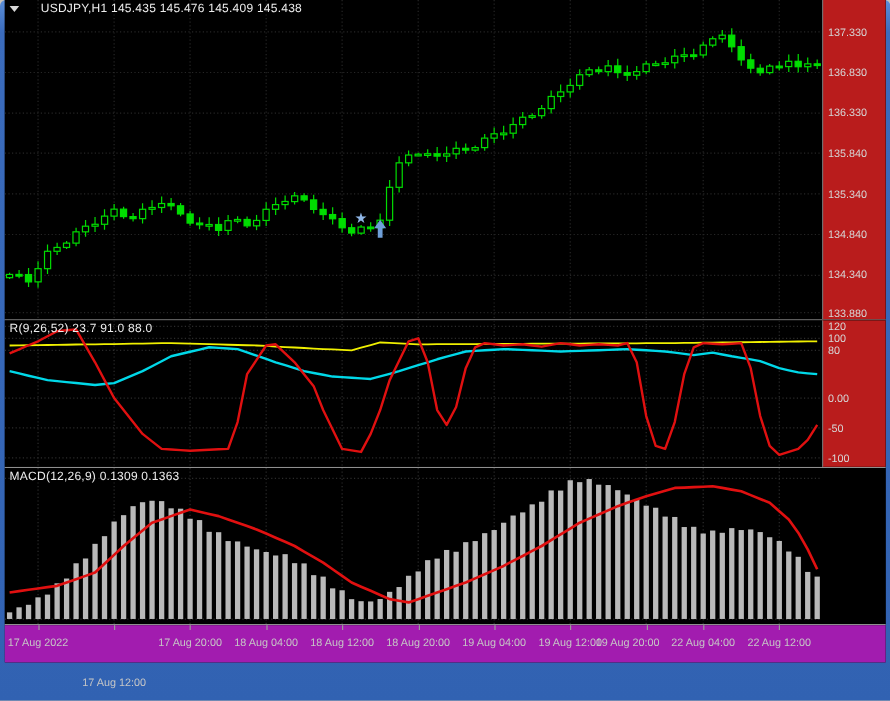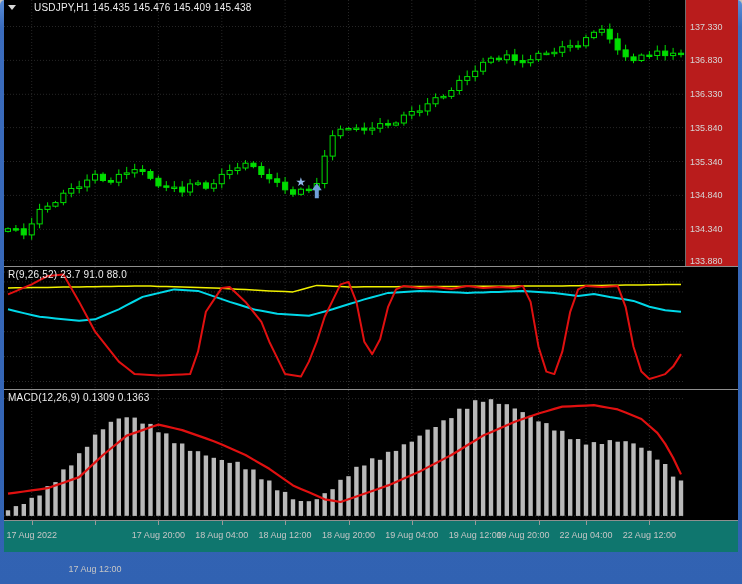--- a/index.html
+++ b/index.html
@@ -15,21 +15,21 @@
   .max-glyph{position:absolute;left:7px;top:3px;width:11px;height:8px;border:2px solid #223a58;background:transparent}
   .chart{width:734px;height:552px;background:#000;position:relative}
   .pane{display:flex;position:relative;background:#000}
   .plot{position:relative;width:681px;height:100%;overflow:hidden}
   .plot svg{position:absolute;left:0;top:0}
   .scale{position:relative;width:53px;border-left:1px solid #6e6e6e;height:100%;background:#b91c1c}
   .scale span{position:absolute;left:4px;color:#d6d6d6;font-size:9px;white-space:nowrap}
   .sep{height:1px;background:#8f8f8f}
   .pane-label{position:absolute;top:2px;left:4px;color:#ededed;font-size:10px;z-index:2;display:flex;align-items:center;gap:18px;letter-spacing:.2px}
   .tri{width:0;height:0;border-left:4px solid transparent;border-right:4px solid transparent;border-top:5px solid #d8d8d8}
-  .timeaxis{position:relative;height:31px;background:#0f766e;color:#c6c6c6}
+  .timeaxis{position:relative;height:31px;background:#a21caf;color:#c6c6c6}
   .timeaxis span{position:absolute;top:9px;transform:translateX(-50%);font-size:9px;white-space:nowrap}
   .timeaxis i{position:absolute;top:0;width:1px;height:4px;background:#9a9a9a}
 </style>
 </head>
 <body>
 
 <div class="window">
 
   <div class="chart">
     <div class="pane" style="height:266px">
@@ -268,20 +268,28 @@
             <line x1="0" y1="89.6" x2="681" y2="89.6" stroke="#2c2c2c" stroke-dasharray="1 2"></line>
             <line x1="0" y1="114.5" x2="681" y2="114.5" stroke="#2c2c2c" stroke-dasharray="1 2"></line>
             <polyline points="4.0,20.9 11.9,20.8 19.8,20.7 27.7,20.6 35.6,20.5 43.6,20.4 51.5,20.3 59.4,20.1 67.3,20.0 75.2,19.9 83.1,19.8 91.1,19.7 99.0,19.5 106.9,19.4 114.8,19.3 122.7,19.2 130.7,19.0 138.6,18.9 146.5,19.1 154.4,19.4 162.3,19.6 170.3,19.8 178.2,20.0 186.1,20.3 194.0,20.5 201.9,20.7 209.8,20.9 217.8,21.3 225.7,21.8 233.6,22.2 241.5,22.6 249.4,23.0 257.4,23.5 265.3,23.9 273.2,24.2 281.1,24.6 289.0,24.9 296.9,22.7 304.9,20.6 312.8,18.4 320.7,18.8 328.6,19.2 336.5,19.5 344.5,19.9 352.4,19.9 360.3,19.8 368.2,19.8 376.1,19.8 384.1,19.7 392.0,19.7 399.9,19.6 407.8,19.6 415.7,19.5 423.6,19.5 431.6,19.5 439.5,19.4 447.4,19.4 455.3,19.4 463.2,19.3 471.2,19.3 479.1,19.3 487.0,19.2 494.9,19.2 502.8,19.2 510.8,19.1 518.7,19.1 526.6,19.1 534.5,19.0 542.4,19.0 550.3,19.0 558.3,18.9 566.2,18.8 574.1,18.7 582.0,18.6 589.9,18.5 597.9,18.4 605.8,18.3 613.7,18.2 621.6,18.1 629.5,18.0 637.4,17.9 645.4,17.8 653.3,17.7 661.2,17.6 669.1,17.5 677.0,17.4 " fill="none" stroke="#f0f000" stroke-width="1.5" stroke-linejoin="round"></polyline>
             <polyline points="4.0,42.3 11.9,44.2 19.8,46.1 27.7,47.9 35.6,49.8 43.6,50.6 51.5,51.4 59.4,52.2 67.3,53.0 75.2,53.8 83.1,53.0 91.1,52.3 99.0,49.0 106.9,45.6 114.8,42.3 122.7,38.2 130.7,34.0 138.6,29.9 146.5,28.0 154.4,26.1 162.3,24.3 170.3,22.4 178.2,22.9 186.1,23.4 194.0,23.9 201.9,26.6 209.8,29.4 217.8,32.1 225.7,34.9 233.6,37.3 241.5,39.8 249.4,42.3 257.4,43.8 265.3,45.3 273.2,46.8 281.1,47.3 289.0,47.8 296.9,48.3 304.9,48.8 312.8,46.6 320.7,44.5 328.6,42.3 336.5,39.8 344.5,37.3 352.4,34.9 360.3,32.4 368.2,30.2 376.1,28.1 384.1,25.9 392.0,25.4 399.9,24.9 407.8,24.4 415.7,23.9 423.6,24.2 431.6,24.6 439.5,24.9 447.4,25.2 455.3,25.6 463.2,25.9 471.2,25.6 479.1,25.4 487.0,25.1 494.9,24.9 502.8,24.6 510.8,24.2 518.7,23.9 526.6,24.4 534.5,24.9 542.4,25.4 550.3,25.9 558.3,26.9 566.2,27.9 574.1,28.9 582.0,27.9 589.9,26.9 597.9,28.4 605.8,29.9 613.7,31.2 621.6,32.5 629.5,33.9 637.4,36.8 645.4,39.8 653.3,41.6 661.2,43.3 669.1,44.1 677.0,44.8 " fill="none" stroke="#00d8e8" stroke-width="2" stroke-linejoin="round"></polyline>
             <polyline points="4.0,27.4 11.9,24.1 19.8,20.7 27.7,17.4 35.6,13.2 43.6,9.0 51.5,8.2 59.4,7.5 67.3,21.2 75.2,34.9 83.1,49.8 91.1,64.7 99.0,74.7 106.9,84.7 114.8,94.6 122.7,100.8 130.7,107.1 138.6,107.6 146.5,108.1 154.4,108.6 162.3,108.2 170.3,107.8 178.2,107.4 186.1,107.1 194.0,84.7 201.9,44.8 209.8,32.9 217.8,20.9 225.7,19.9 233.6,27.4 241.5,34.9 249.4,44.8 257.4,54.8 265.3,74.7 273.2,90.9 281.1,107.1 289.0,108.3 296.9,109.6 304.9,94.6 312.8,74.7 320.7,49.8 328.6,33.6 336.5,17.4 344.5,14.9 352.4,34.9 360.3,74.7 368.2,87.1 376.1,72.2 384.1,39.8 392.0,22.4 399.9,18.9 407.8,19.9 415.7,20.9 423.6,20.4 431.6,19.9 439.5,20.9 447.4,21.9 455.3,20.4 463.2,18.9 471.2,19.9 479.1,20.9 487.0,20.4 494.9,19.9 502.8,20.4 510.8,20.9 518.7,18.9 526.6,34.9 534.5,79.7 542.4,104.6 550.3,107.1 558.3,84.7 566.2,44.8 574.1,22.4 582.0,18.9 589.9,19.4 597.9,19.9 605.8,19.4 613.7,18.9 621.6,39.8 629.5,79.7 637.4,104.6 645.4,112.0 653.3,109.6 661.2,107.1 669.1,99.6 677.0,87.1 " fill="none" stroke="#e01010" stroke-width="2" stroke-linejoin="round"></polyline>
           </svg>
         <div class="pane-label">
           <span>R(9,26,52) 23.7 91.0 88.0</span>
         </div>
       </div>
+      <div class="scale" id="osc-scale">
+          <span style="top: 0px;">120</span>
+          <span style="top: 9.9px;">100</span>
+          <span style="top: 19.9px;">80</span>
+          <span style="top: 59.7px;">0.00</span>
+          <span style="top: 84.6px;">-50</span>
+          <span style="top: 109.5px;">-100</span>
+        </div>
     </div>
     <div class="sep"></div>
 
     <div class="pane" style="height:130px">
       <div class="plot">
         <svg id="macd-svg" width="681" height="130">
             <line x1="27.7" y1="0" x2="27.7" y2="130" stroke="#2c2c2c" stroke-dasharray="1 2"></line>
             <line x1="91.1" y1="0" x2="91.1" y2="130" stroke="#2c2c2c" stroke-dasharray="1 2"></line>
             <line x1="154.4" y1="0" x2="154.4" y2="130" stroke="#2c2c2c" stroke-dasharray="1 2"></line>
             <line x1="217.8" y1="0" x2="217.8" y2="130" stroke="#2c2c2c" stroke-dasharray="1 2"></line>

